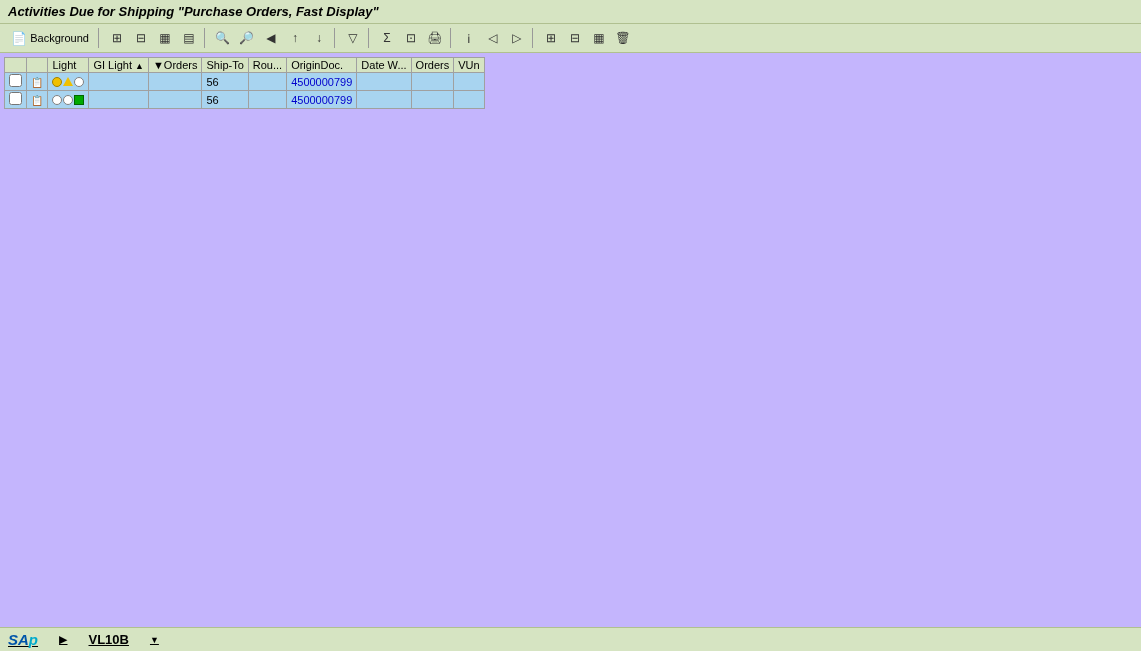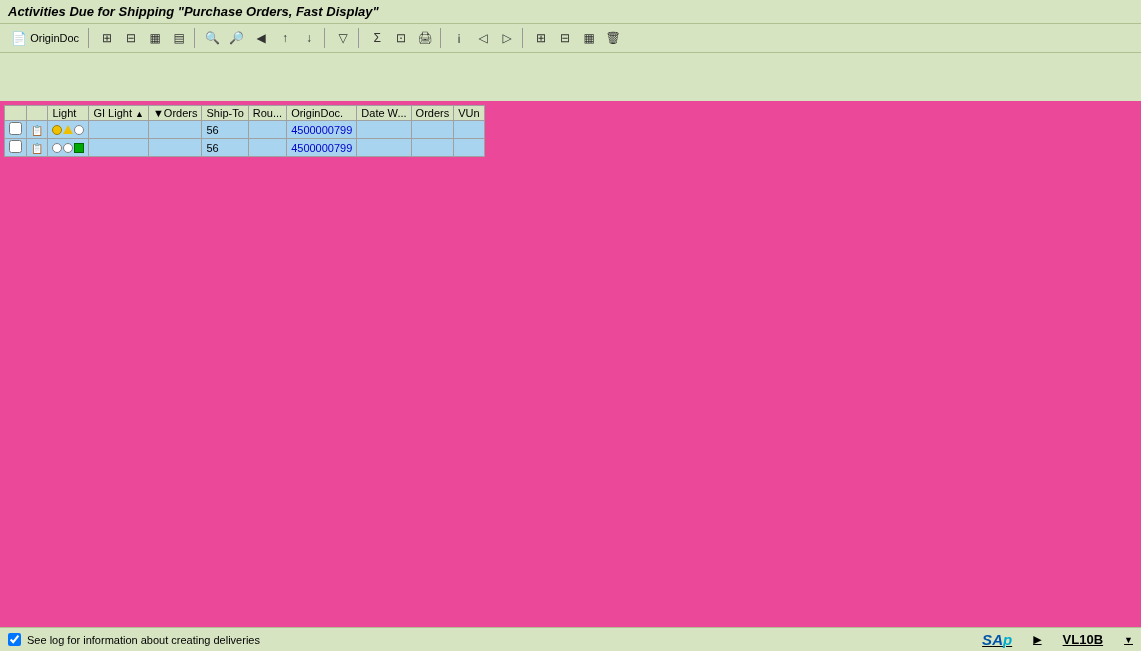--- a/index.html
+++ b/index.html
@@ -53,24 +53,23 @@
       align-items: center;
       gap: 3px;
       padding: 1px 4px;
       border: 1px solid transparent;
       background: transparent;
       cursor: pointer;
       font-size: 11px;
     }
     #main-content {
       flex: 1;
-      background: #ec4899;
+      background: #c4b5fd;
       padding: 4px;
       overflow: hidden;
-      margin-top: 48px;
     }
     #data-table {
       width: auto;
       border-collapse: collapse;
       font-size: 11px;
     }
     #data-table th {
       background: #d6e4c2;
       border: 1px solid #a0a0a0;
       padding: 1px 4px;
@@ -162,21 +161,21 @@
 </head>
 <body>
 
 <div id="title-bar">
   <span>Activities Due for Shipping "Purchase Orders, Fast Display"</span>
 </div>
 
 <div id="toolbar">
   <button class="bg-btn">
     <span style="font-size:13px;">📄</span>
-    <span>OriginDoc</span>
+    <span>Background</span>
   </button>
   <div class="toolbar-separator"></div>
 
   <button class="toolbar-btn" title="Layout">
     <span>⊞</span>
   </button>
   <button class="toolbar-btn" title="Layout2">
     <span>⊟</span>
   </button>
   <button class="toolbar-btn" title="Grid">
@@ -311,24 +310,20 @@
         </td>
         <td></td>
         <td></td>
         <td></td>
       </tr>
     </tbody>
   </table>
 </div>
 
 <div id="status-bar">
-  <div class="status-left">
-    <input type="checkbox" checked="" style="width: 13px; height: 13px;">
-    <span>See log for information about creating deliveries</span>
-  </div>
   <div class="status-right">
     <span class="sap-logo">
       <span style="color:#0055aa; font-weight:900; font-style:italic; font-size:15px;">S</span><span style="color:#0055aa; font-weight:900; font-style:italic; font-size:15px;">A</span><span style="color:#00aacc; font-weight:900; font-style:italic; font-size:15px;">p</span>
     </span>
     <span style="font-size:11px; cursor:pointer;">▶</span>
     <span class="transaction-code">VL10B</span>
     <span style="font-size:9px; cursor:pointer;">▼</span>
   </div>
 </div>
 

